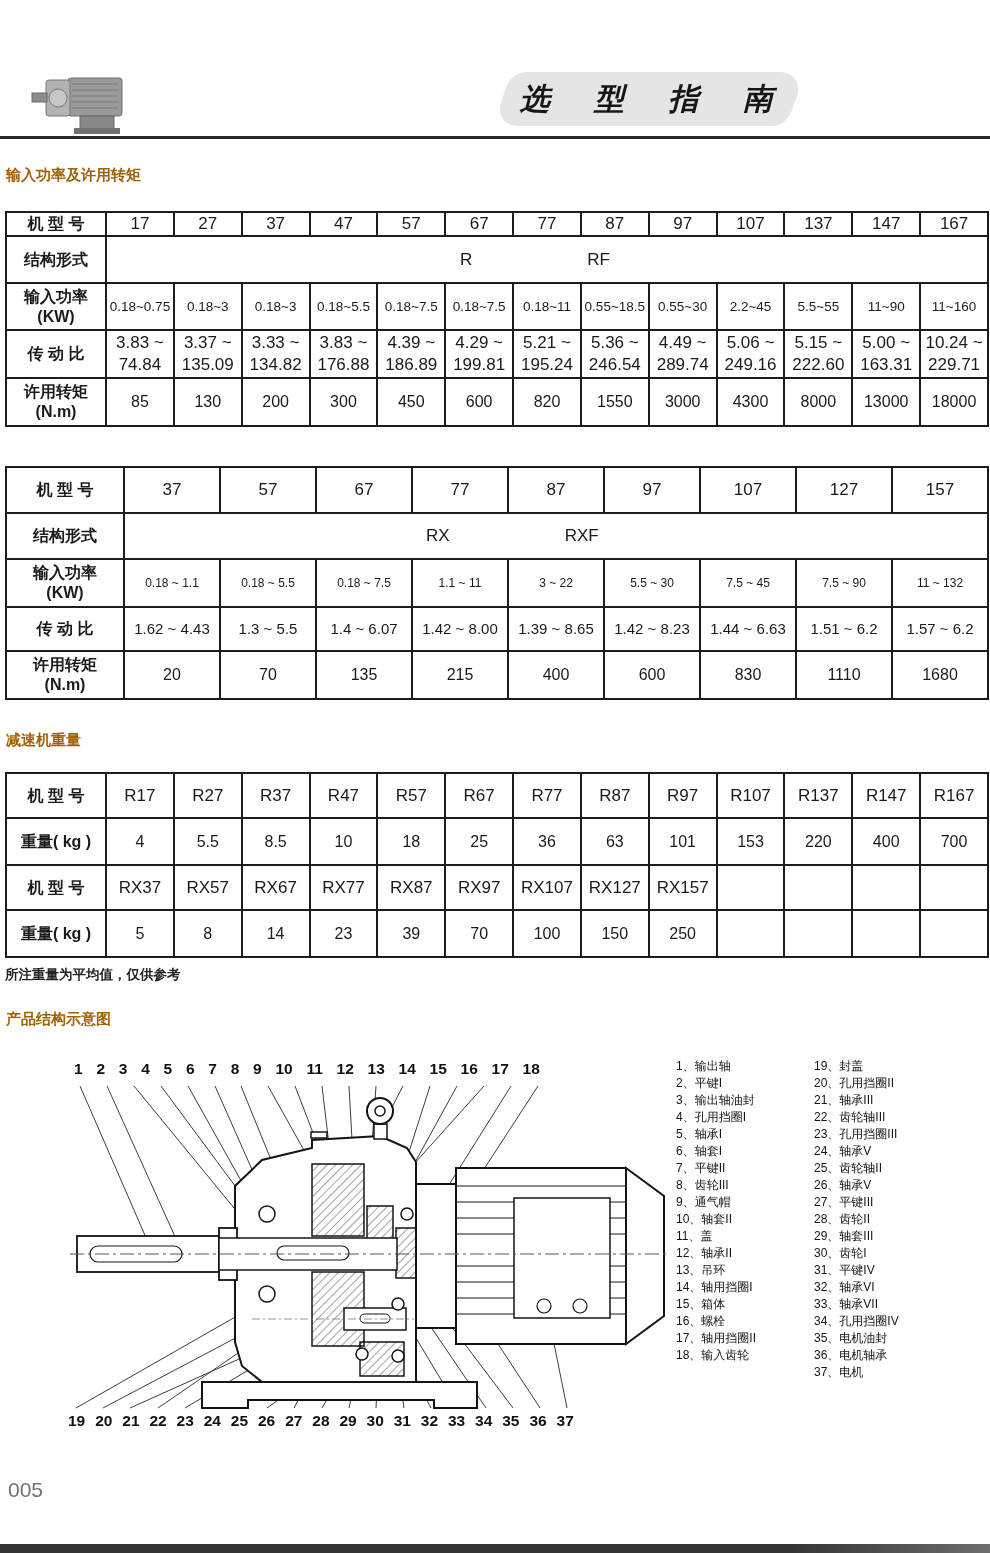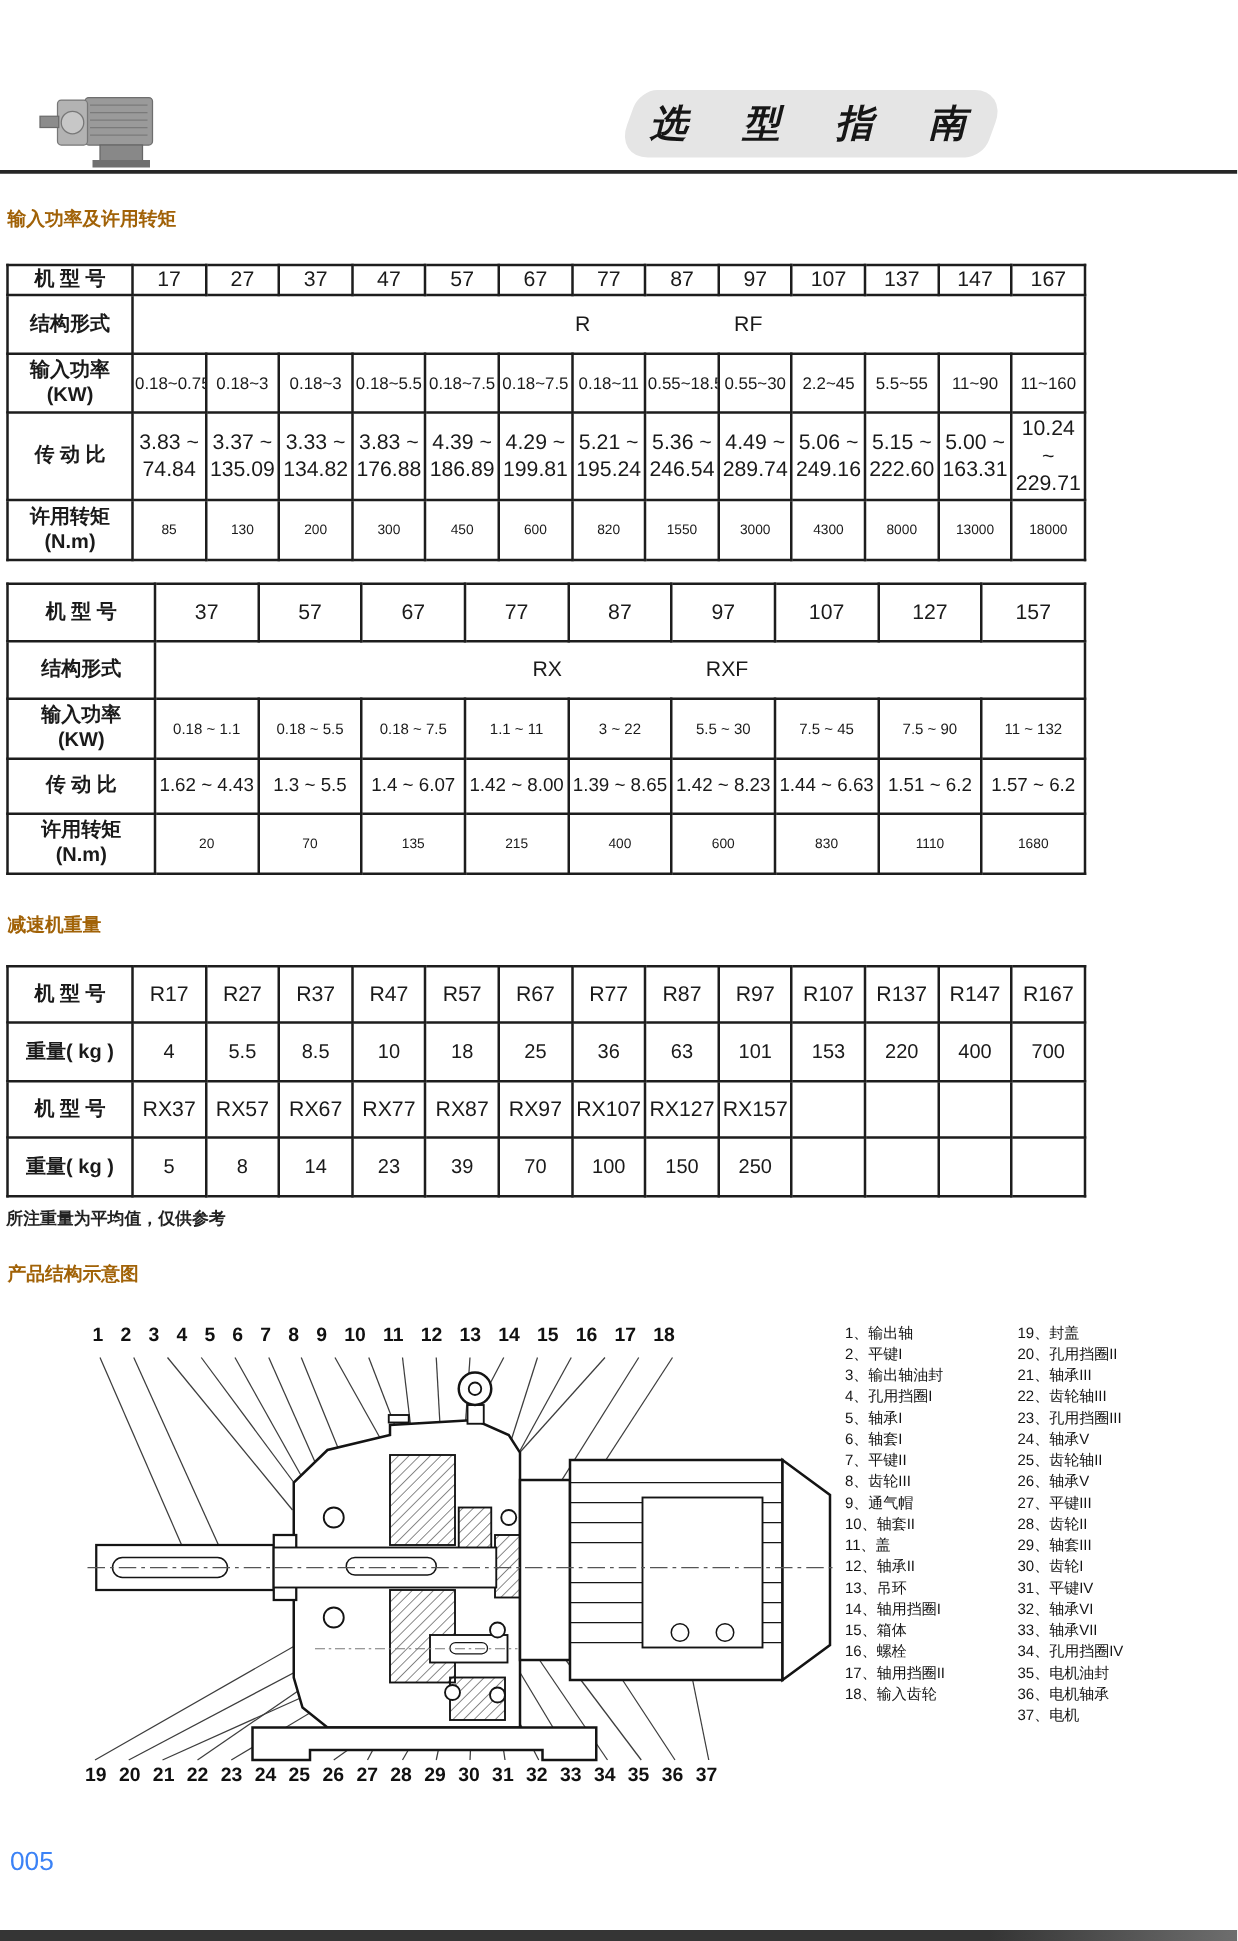--- a/index.html
+++ b/index.html
@@ -15,31 +15,31 @@
                letter-spacing:18px;color:#161616;white-space:nowrap;padding-left:14px;}
   .hrule{position:absolute;left:0;top:136px;width:990px;height:3px;background:#262626;}
 
   
   .sec-title{position:absolute;left:6px;font-size:15px;font-weight:bold;color:#a16207;text-align:center;}
   .t-s1{top:166px;}
   .t-s2{top:731px;font-family:Liberation Serif, serif;}
   .t-s3{top:1010px;}
 
   
-  table.spec{position:absolute;left:5px;width:864px;border-collapse:collapse;table-layout:fixed;padding-left:34px;}
+  table.spec{position:absolute;left:5px;width:984px;border-collapse:collapse;table-layout:fixed;padding-left:34px;}
   table.spec td,table.spec th{border:2px solid #1d1d1d;text-align:center;vertical-align:middle;
      padding:1px 1px;overflow:hidden;}
   table.spec th{font-weight:bold;font-size:16px;white-space:pre-line;line-height:1.25;}
   .tbl1{top:211px;}
   .tbl2{top:466px;}
   .tbl3{top:772px;}
   tr.r-models td{font-size:17px;}
   tr.r-power td{font-size:13.5px;}
   tr.r-ratio td{font-size:17px;white-space:pre-line;line-height:1.3;}
-  tr.r-torque td{font-size:11px;}
+  tr.r-torque td{font-size:16px;}
   .tbl2 tr.r-power td{font-size:12px;}
   .tbl2 tr.r-ratio td{font-size:15px;}
   td.structcell{border-left:2px solid #1d1d1d;}
   .structwrap{display:flex;gap:115px;padding-left:352px;font-size:17px;}
   .tbl2 .structwrap{padding-left:300px;}
   .tbl3 td{font-size:16px;}
   .note{position:absolute;left:5px;top:966px;font-size:13.5px;font-weight:bold;color:#222;}
 
   
   .diagram{position:absolute;left:62px;top:1056px;width:615px;height:385px;}
@@ -48,21 +48,21 @@
             font-weight:bold;color:#111;}
   .callouts span{display:inline-block;}
   .top-nums{left:12px;top:4px;width:466px;}
   .bot-nums{left:6px;top:356px;width:506px;}
 
   
   .parts{position:absolute;top:1058px;font-size:12px;color:#141414;}
   .parts-left{left:676px;width:134px;}
   .parts-right{left:814px;width:172px;}
 
-  .pagenum{position:absolute;left:8px;top:1478px;font-size:21px;color:#3b82f6;}
+  .pagenum{position:absolute;left:8px;top:1478px;font-size:21px;color:#737373;}
   .bottom-bar{position:absolute;left:0;top:1544px;width:990px;height:9px;
               background:linear-gradient(to right,#353535 80%,#6e6e6e);}
 </style>
 </head>
 <body>
 
 <div class="page">
 
   <div class="logo">
     <svg width="108" height="76" viewBox="0 0 108 76">

